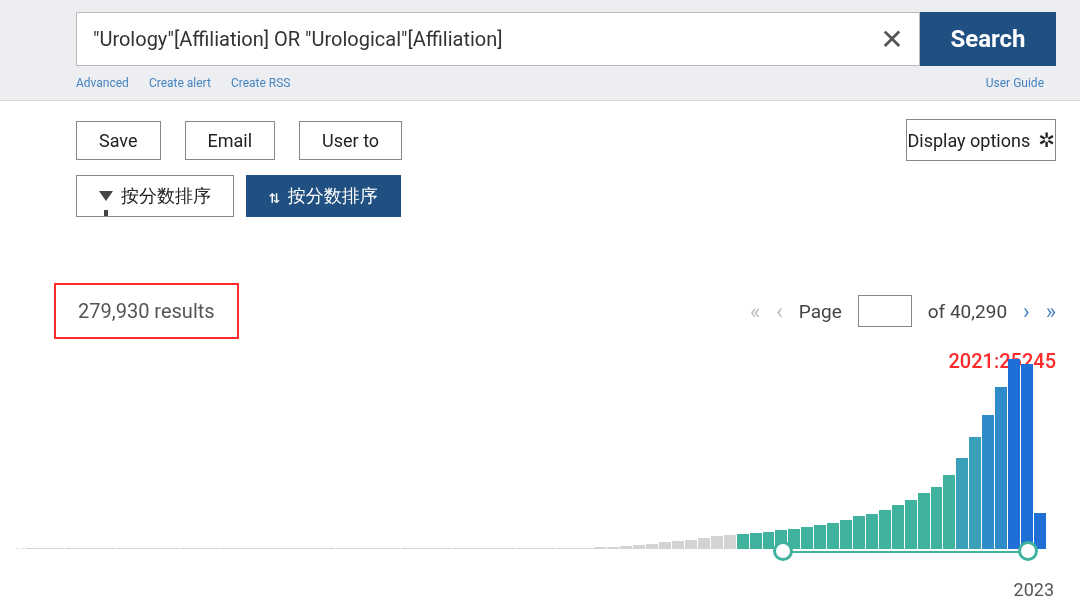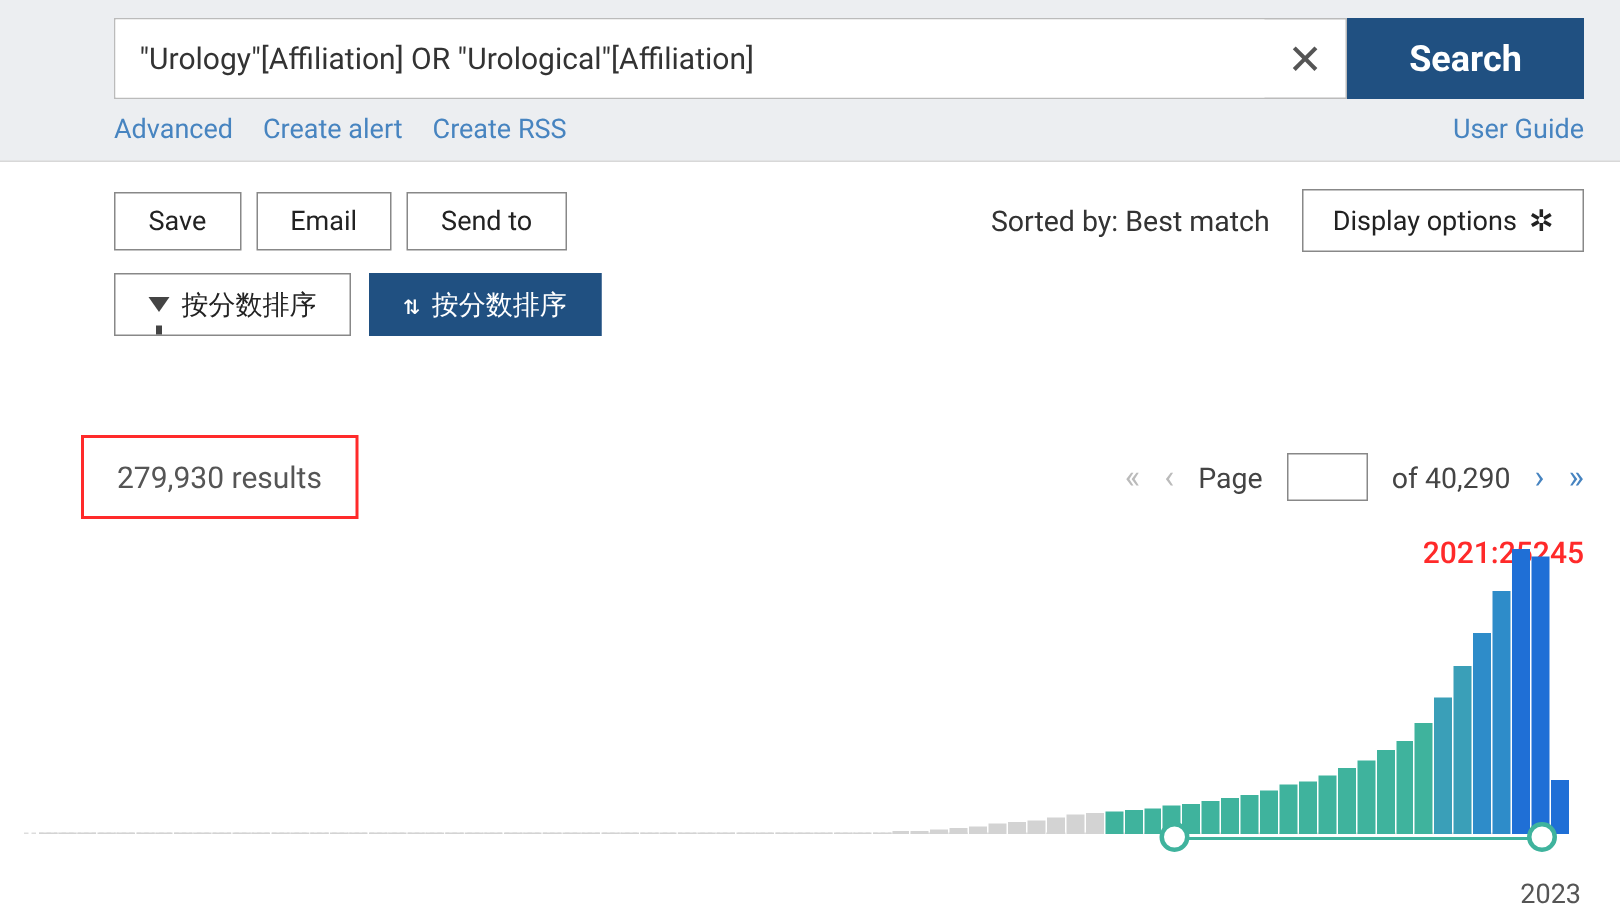--- a/index.html
+++ b/index.html
@@ -3,32 +3,32 @@
 <meta charset="utf-8">
 <style>
 * { box-sizing: border-box; margin: 0; padding: 0; font-family: -apple-system, BlinkMacSystemFont, "Segoe UI", Roboto, sans-serif; }
 body { width: 1080px; height: 608px; background: #fff; overflow: hidden; }
 
 .top-section { background: #eceef1; padding: 12px 0 10px 0; border-bottom: 1px solid #d8d8d8; }
 .search-row { display: flex; align-items: stretch; padding: 0 24px 0 76px; height: 54px; }
 .search-input-wrap { flex: 1; display: flex; background: #fff; border: 1px solid #bbb; }
 .search-input { flex: 1; border: none; padding: 0 16px; font-size: 20px; outline: none; color: #333; }
 .clear-btn { width: 54px; border: none; background: transparent; font-size: 28px; color: #555; cursor: pointer; display:flex;align-items:center;justify-content:center;}
-.search-btn { width: 158px; background: #205081; color: #fff; border: none; font-size: 24px; font-weight: bold; cursor: pointer; }
-.links-row { display: flex; padding: 10px 24px 0 76px; font-size: 18px; }
+.search-btn { width: 136px; background: #205081; color: #fff; border: none; font-size: 24px; font-weight: bold; cursor: pointer; }
+.links-row { display: flex; padding: 10px 36px 0 76px; font-size: 12px; }
 .links-row a { color: #4784c0; text-decoration: none; margin-right: 20px; cursor:pointer;}
 .links-row .spacer { flex: 1; }
 .links-row a.user-guide { margin-right: 0; }
 
 .content { padding: 18px 24px 0 76px; }
-.action-row { display: flex; align-items: center; gap: 10px; }
+.action-row { display: flex; align-items: center; gap: 24px; }
 .btn { background: #fff; border: 1px solid #888; padding: 8px 22px; font-size: 18px; color: #222; cursor: pointer; }
 .action-row .spacer { flex: 1; }
 .sorted-by { font-size: 19px; color: #333; margin-right: 12px; }
-.display-opts { display:flex; align-items:center; gap:8px; padding:8px 19px;}
+.display-opts { display:flex; align-items:center; gap:8px; padding:8px 0;}
 .gear { font-size:20px; }
 
 .filter-row { display: flex; gap: 12px; margin-top: 14px; }
 .btn-filter { display:flex; align-items:center; gap:8px; }
 .funnel { display:inline-block; width:0;height:0;border-left:7px solid transparent;border-right:7px solid transparent;border-top:10px solid #444; position:relative;}
 .funnel::after{content:'';position:absolute;left:-2px;top:9px;width:4px;height:6px;background:#444;}
 .btn-sort { background:#205081; color:#fff; border:1px solid #205081; display:flex;align-items:center;gap:8px;}
 .sort-icon { font-family: monospace; }
 
 .results-row { display:flex; align-items:center; margin-top: 66px; }
@@ -75,23 +75,22 @@
     <a>Create RSS</a>
     <span class="spacer"></span>
     <a class="user-guide">User Guide</a>
   </div>
 </div>
 
 <div class="content">
   <div class="action-row">
     <button class="btn">Save</button>
     <button class="btn">Email</button>
-    <button class="btn">Send to</button>
+    <button class="btn">User to</button>
     <span class="spacer"></span>
-    <span class="sorted-by">Sorted by: Best match</span>
     <button class="btn display-opts">
       <span>Display options</span>
       <span class="gear">✲</span>
     </button>
   </div>
 
   <div class="filter-row">
     <button class="btn btn-filter">
       <span class="funnel"></span>
       <span>按分数排序</span>

